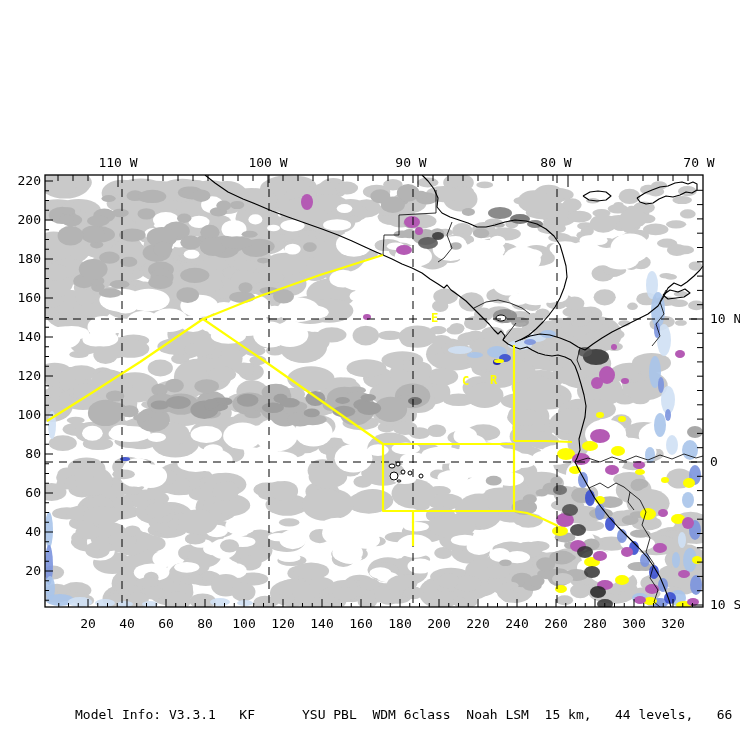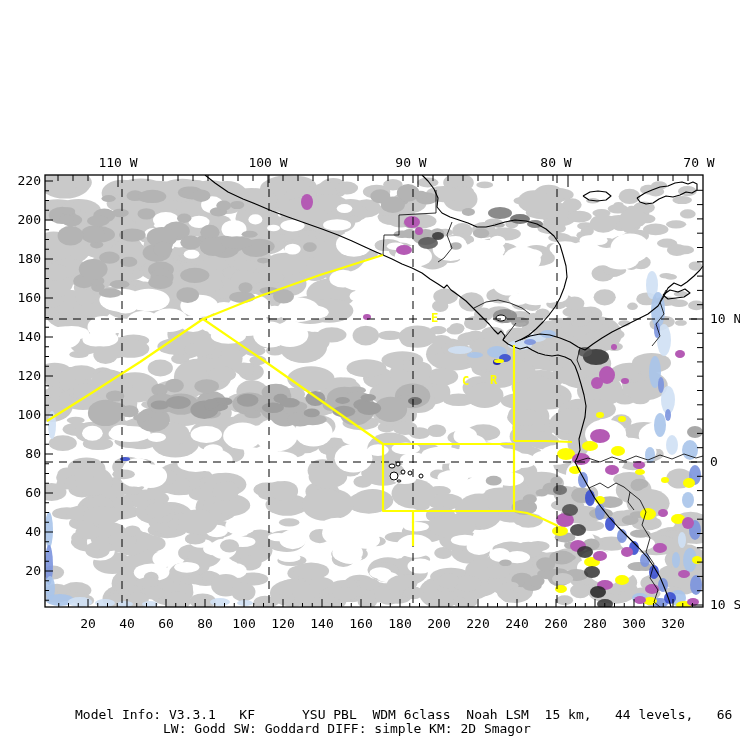--- a/index.html
+++ b/index.html
@@ -1637,14 +1637,13 @@
         <text x="478" y="628" text-anchor="middle" font-size="13px" font-family="&quot;DejaVu Sans Mono&quot;, monospace" fill="#000">220</text>
         <text x="517" y="628" text-anchor="middle" font-size="13px" font-family="&quot;DejaVu Sans Mono&quot;, monospace" fill="#000">240</text>
         <text x="556" y="628" text-anchor="middle" font-size="13px" font-family="&quot;DejaVu Sans Mono&quot;, monospace" fill="#000">260</text>
         <text x="595" y="628" text-anchor="middle" font-size="13px" font-family="&quot;DejaVu Sans Mono&quot;, monospace" fill="#000">280</text>
         <text x="634" y="628" text-anchor="middle" font-size="13px" font-family="&quot;DejaVu Sans Mono&quot;, monospace" fill="#000">300</text>
         <text x="673" y="628" text-anchor="middle" font-size="13px" font-family="&quot;DejaVu Sans Mono&quot;, monospace" fill="#000">320</text>
       </g>
     </svg>
 
   <div class="footer-line" style="left:75px;top:707px">Model Info: V3.3.1   KF      YSU PBL  WDM 6class  Noah LSM  15 km,   44 levels,   66 sec</div>
-  <div class="footer-line" style="left:163px;top:721px">LW: Godd SW: Goddard DIFF: simple KM: 2D Smagor</div>
 </div>
 
 </body></html>

